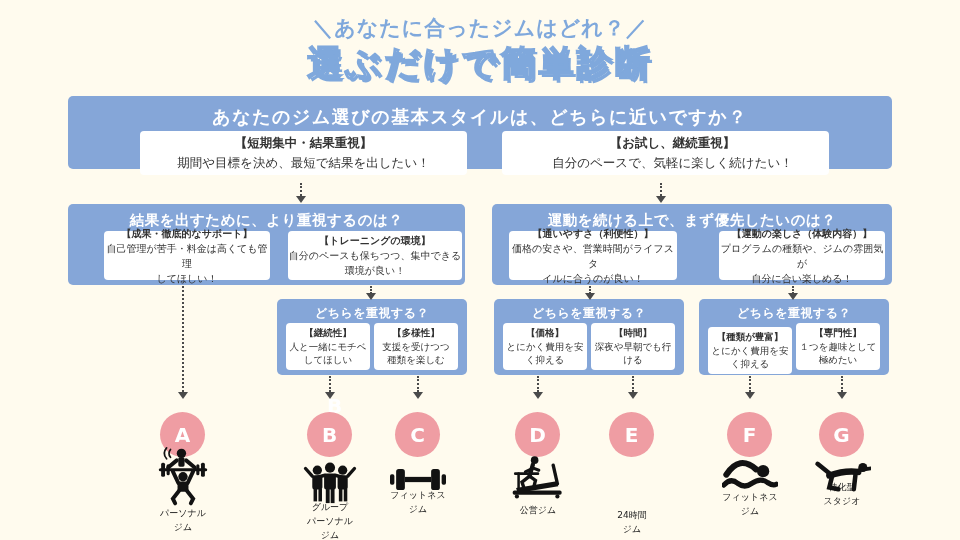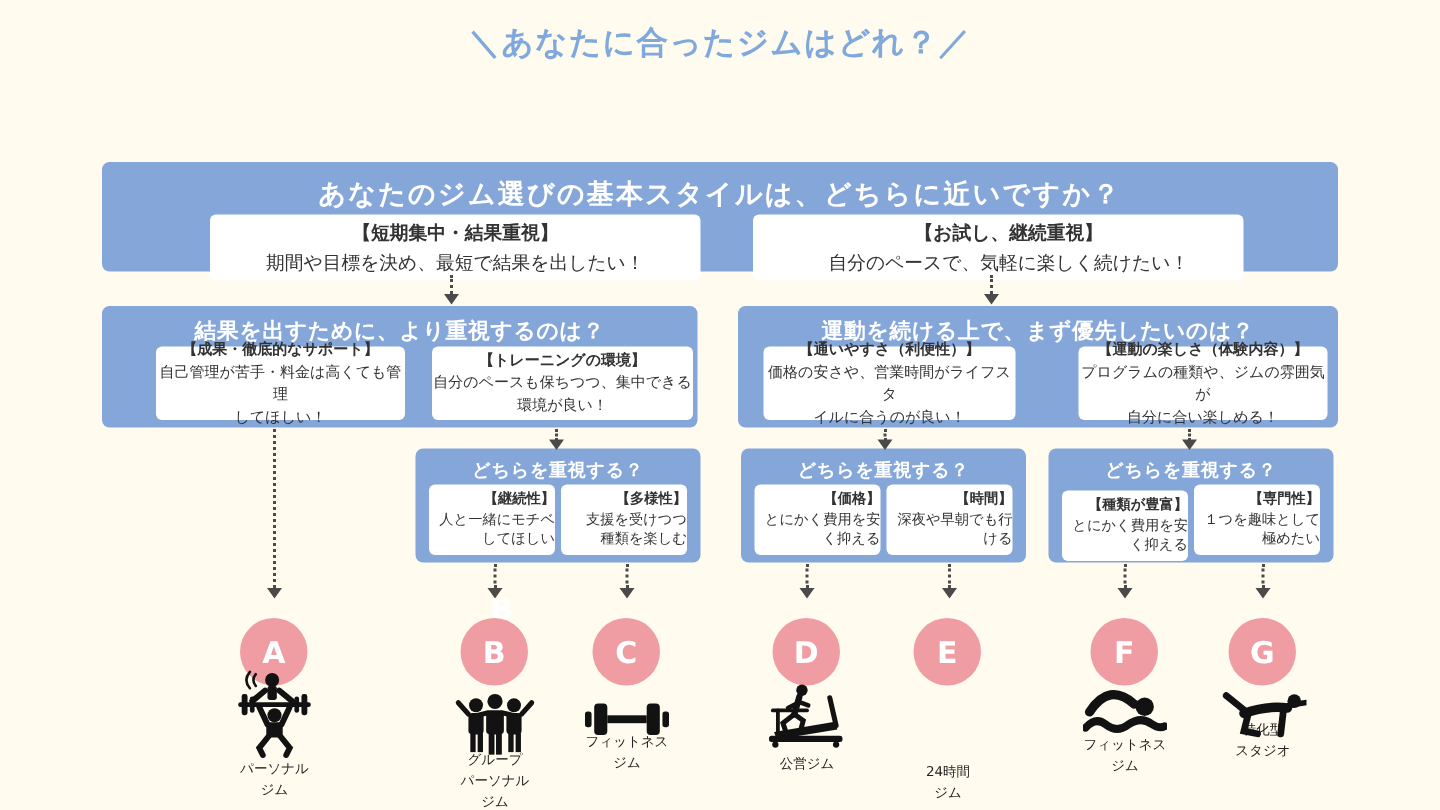--- a/index.html
+++ b/index.html
@@ -48,21 +48,21 @@
   
   .wbox{
     position:absolute;background:#ffffff;border-radius:4px;
     color:var(--ink);text-align:center;
     display:flex;flex-direction:column;justify-content:center;
   }
   .wbox .hdr{font-weight:700;}
   .wbox .body{white-space:pre-line;}
   .wb-l1{font-size:12.5px;line-height:1.6;}
   .wb-l2{font-size:10px;line-height:1.5;}
-  .wb-l3{font-size:9.5px;line-height:1.45;text-align:right;}
+  .wb-l3{font-size:9.5px;line-height:1.45;}
 
   
   .vline{position:absolute;width:0;border-left:2px dotted var(--arrow);}
   .ahead{
     position:absolute;width:0;height:0;
     border-left:5px solid transparent;border-right:5px solid transparent;
     border-top:7px solid var(--arrow);
   }
 
   
@@ -83,22 +83,23 @@
     position:absolute;width:90px;text-align:center;
     font-size:9px;line-height:1.55;color:#222222;white-space:pre-line;
   }
 </style>
 </head>
 <body>
 
 <div class="stage">
 
   <div class="title1">＼あなたに合ったジムはどれ？／</div>
-
-  <div class="banner" style="left:68px;top:108px;width:824px;height:73px;">
+  <div class="title2">選ぶだけで簡単診断</div>
+
+  <div class="banner" style="left:68px;top:96px;width:824px;height:73px;">
     <div class="banner-heading h-l1">あなたのジム選びの基本スタイルは、どちらに近いですか？</div>
     <div class="wbox wb-l1" style="left:72px;top:35px;width:327px;height:44px;">
       <div class="hdr">【短期集中・結果重視】</div>
       <div class="body">期間や目標を決め、最短で結果を出したい！</div>
     </div>
     <div class="wbox wb-l1" style="left:434px;top:35px;width:327px;height:44px;padding-left:14px;">
       <div class="hdr">【お試し、継続重視】</div>
       <div class="body">自分のペースで、気軽に楽しく続けたい！</div>
     </div>
   </div>

